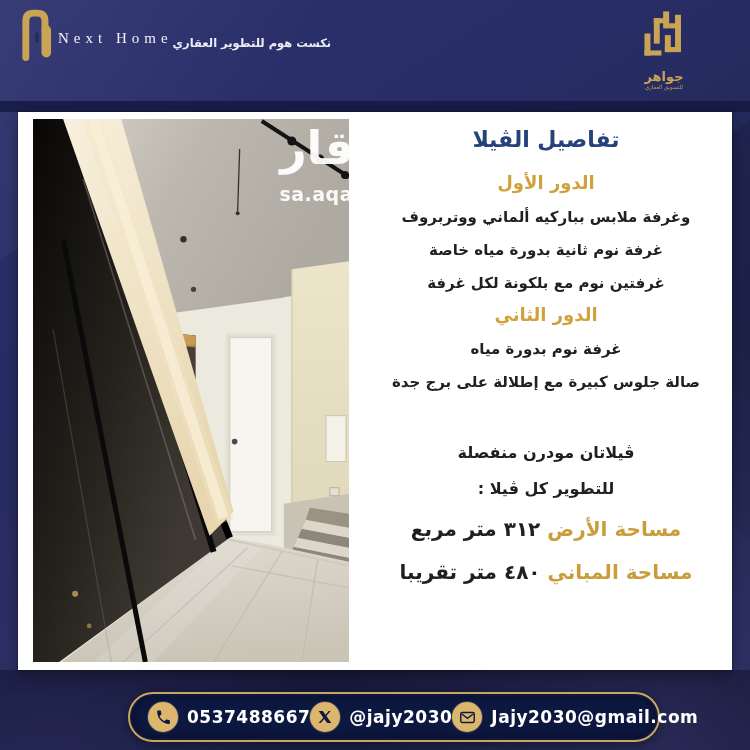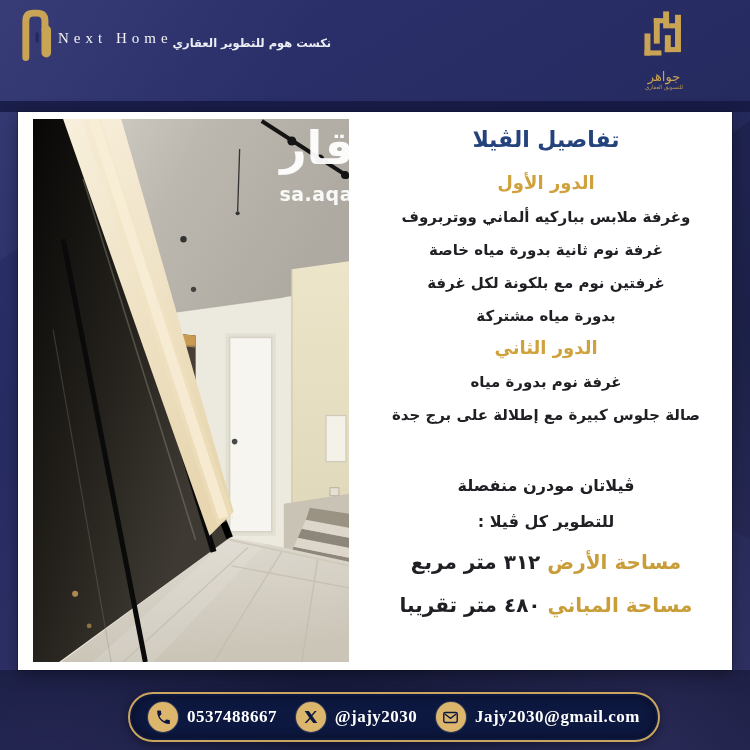--- a/index.html
+++ b/index.html
@@ -15,21 +15,21 @@
   .facet.f1{left:0;top:0;width:420px;height:260px;background:linear-gradient(115deg,rgba(255,255,255,.05),transparent 60%);clip-path:polygon(0 0,100% 0,0 100%);}
   .facet.f2{right:0;top:120px;width:300px;height:420px;background:linear-gradient(250deg,rgba(0,0,10,.16),transparent 70%);clip-path:polygon(100% 0,100% 100%,0 55%);}
   .facet.f3{left:0;bottom:0;width:100%;height:80px;background:linear-gradient(180deg,rgba(8,10,30,.42),rgba(8,10,30,.28));}
   .top-strip{position:absolute;left:0;top:101px;width:750px;height:11px;background:#141840;opacity:.8;}
 
   
   .nexthome{position:absolute;left:18px;top:6px;width:155px;display:flex;flex-direction:row;align-items:center;}
   .nexthome .nh-en{font-family:"Liberation Serif",serif;color:#f2f2f5;font-size:15px;letter-spacing:5px;margin-top:4px;white-space:nowrap;}
   .nexthome .nh-ar{color:#eceef5;font-size:11.5px;font-weight:bold;margin-top:14px;white-space:nowrap;}
   .jawaher{position:absolute;right:46px;top:8px;width:80px;display:flex;flex-direction:column;align-items:center;}
-  .jawaher .jw-word{color:#c9a455;font-size:13px;font-weight:normal;margin-top:1px;filter:blur(.3px);}
+  .jawaher .jw-word{color:#c9a455;font-size:13px;font-weight:bold;margin-top:1px;filter:blur(.3px);}
   .jawaher .jw-tag{color:#c9a455;font-size:5.5px;filter:blur(.7px);opacity:.9;white-space:nowrap;}
 
   
   .card{position:absolute;left:18px;top:112px;width:714px;height:558px;background:#ffffff;
         box-shadow:0 0 0 1px rgba(5,8,25,.25),0 5px 16px rgba(0,0,0,.35);}
   .photo{position:absolute;left:33px;top:119px;width:316px;height:543px;overflow:hidden;background:#d8d4ca;text-align:right;}
   .photo svg{display:block;width:100%;height:100%;}
   .wm1{position:absolute;top:6px;right:-5px;color:rgba(255,255,255,.95);font-size:46px;font-weight:bold;line-height:1;direction:rtl;}
   .wm2{position:absolute;top:64px;right:-4px;color:rgba(255,255,255,.92);font-size:19px;font-weight:bold;letter-spacing:.5px;}
 
@@ -43,21 +43,21 @@
   .details .sum1{margin-top:52px;font-size:16px;font-weight:bold;}
   .details .sum2{margin-top:17px;font-size:16px;font-weight:bold;}
   .details .area{margin-top:19px;font-size:20px;font-weight:bold;}
   .details .area .lbl{color:#c99e3a;}
   .details .area .val{color:#1f1f24;}
 
   
   .pill{position:absolute;left:128px;top:692px;width:532px;height:50px;border-radius:27px;
         background:#0d1840;border:2px solid #caa55f;box-sizing:border-box;
         box-shadow:inset 0 0 0 2px rgba(13,24,64,1),inset 0 0 12px rgba(0,0,0,.6),0 2px 8px rgba(0,0,0,.4);
-        display:flex;align-items:center;justify-content:space-between;padding:4px 18px;font-family:Liberation Serif, serif;}
+        display:flex;align-items:center;justify-content:space-between;padding:4px 18px;}
   .citem{display:flex;align-items:center;gap:9px;cursor:pointer;}
   .cicon{width:30px;height:30px;border-radius:50%;background:#ddb66e;display:flex;align-items:center;justify-content:center;flex:0 0 auto;
          box-shadow:0 0 0 1px rgba(255,255,255,.15);}
   .ctext{color:#ffffff;font-weight:bold;font-size:17px;letter-spacing:.5px;white-space:nowrap;}
 </style>
 </head>
 <body>
 
 <div class="facet f1"></div>
 <div class="facet f2"></div>
@@ -201,21 +201,20 @@
   <div class="wm2">sa.aqa</div>
 </div>
 
 <div class="details">
   <div class="title">تفاصيل الڤيلا</div>
 
   <div class="floor-h fh1">الدور الأول</div>
   <div class="item">وغرفة ملابس بباركيه ألماني ووتربروف</div>
   <div class="item">غرفة نوم ثانية بدورة مياه خاصة</div>
   <div class="item">غرفتين نوم مع بلكونة لكل غرفة</div>
-  <div class="item">بدورة مياه مشتركة</div>
 
   <div class="floor-h fh2">الدور الثاني</div>
   <div class="item">غرفة نوم بدورة مياه</div>
   <div class="item">صالة جلوس كبيرة مع إطلالة على برج جدة</div>
 
   <div class="sum1">ڤيلاتان مودرن منفصلة</div>
   <div class="sum2">للتطوير كل ڤيلا :</div>
 
   <div class="area">
     <span class="lbl">مساحة الأرض</span>

